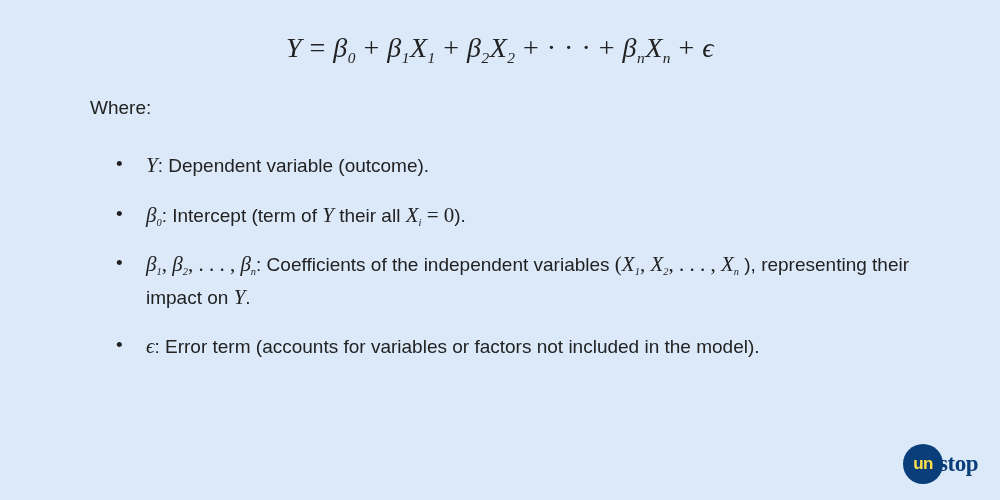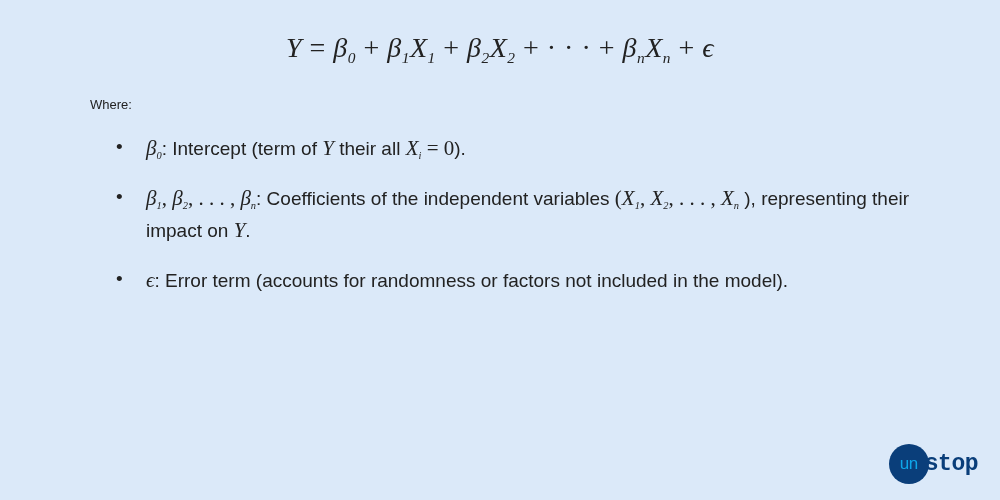--- a/index.html
+++ b/index.html
@@ -2,52 +2,53 @@
 <html><head>
 <meta charset="utf-8">
 <style>
   *{box-sizing:border-box;margin:0;padding:0}
   html,body{width:1000px;height:500px;overflow:hidden}
   body{background:#dbe9f9;font-family:Arial,Helvetica,sans-serif;color:#222;position:relative}
   .content{padding:28px 90px 0 90px}
   .equation{font-family:"Cambria Math","Times New Roman",serif;font-size:28px;text-align:center;margin:4px 0 30px 0;white-space:nowrap;letter-spacing:.5px}
   .equation i{font-style:italic}
   .sub{font-size:.55em;vertical-align:-6px;font-style:italic}
-  .where{font-size:13px;margin-bottom:20px}
+  .where{font-size:19px;margin-bottom:30px}
   ul.defs{list-style:none;padding-left:48px}
   ul.defs li{position:relative;font-size:19px;line-height:1.55;margin-bottom:17px;padding-left:8px}
   ul.defs li::before{content:"•";position:absolute;left:-22px;top:0;font-size:19px}
   .m{font-family:"Cambria Math","Times New Roman",serif;font-style:italic;font-size:21px}
   .mn{font-family:"Cambria Math","Times New Roman",serif;font-style:normal;font-size:21px}
   .s{font-size:.55em;vertical-align:-4px;font-style:italic}
   .eq{font-style:normal}
   .logo{position:absolute;right:22px;bottom:16px;display:flex;align-items:center}
   .logo-circle{width:40px;height:40px;border-radius:50%;background:#0a3e7a;display:flex;align-items:center;justify-content:center;position:relative;z-index:2}
-  .logo-circle span{color:#0ea5e9;font-weight:400;font-size:17px;font-family:Arial;letter-spacing:-.5px}
-  .logo-text{color:#0a3e7a;font-weight:700;font-size:23px;font-family:Liberation Mono, monospace;margin-left:-4px;letter-spacing:-.5px}
+  .logo-circle span{color:#fde047;font-weight:700;font-size:17px;font-family:Arial;letter-spacing:-.5px}
+  .logo-text{color:#0a3e7a;font-weight:700;font-size:23px;font-family:Liberation Serif, serif;margin-left:-4px;letter-spacing:-.5px}
 </style>
 </head>
 <body>
 
 <div class="content">
 
   <div class="equation">
     <i>Y</i> <span class="eq">=</span> <i>β</i><span class="sub">0</span> <span class="eq">+</span> <i>β</i><span class="sub">1</span><i>X</i><span class="sub">1</span> <span class="eq">+</span> <i>β</i><span class="sub">2</span><i>X</i><span class="sub">2</span> <span class="eq">+ · · · +</span> <i>β</i><span class="sub">n</span><i>X</i><span class="sub">n</span> <span class="eq">+</span> <i>ϵ</i>
   </div>
 
   <div class="where">Where:</div>
 
   <ul class="defs">
+    <li><span><span class="m">Y</span></span><span>: Dependent variable (outcome).</span></li>
 
     <li><span><span class="m">β</span><span class="m s">0</span></span><span>: Intercept (term of </span><span><span class="m">Y </span></span><span> their all </span><span><span class="m">X</span><span class="m s">i</span> <span class="mn eq">= 0</span></span><span>).</span></li>
 
     <li><span><span class="m">β</span><span class="m s">1</span><span class="mn">, </span><span class="m">β</span><span class="m s">2</span><span class="mn">, . . . , </span><span class="m">β</span><span class="m s">n</span></span><span>: Coefficients of the independent variables </span><span><span class="mn">(</span><span class="m">X</span><span class="m s">1</span><span class="mn">, </span><span class="m">X</span><span class="m s">2</span><span class="mn">, . . . , </span><span class="m">X</span><span class="m s">n</span></span><span> ), representing their impact on </span><span><span class="m">Y</span></span><span>.</span></li>
 
 
-    <li><span><span class="m">ϵ</span></span><span>: Error term (accounts for randomness or factors not included in the model).</span></li>
+    <li><span><span class="m">ϵ</span></span><span>: Error term (accounts for variables or factors not included in the model).</span></li>
   </ul>
 
 </div>
 
 <div class="logo">
   <div class="logo-circle">
       <span>un</span>
     </div>
   <div class="logo-text">stop</div>
 </div>

